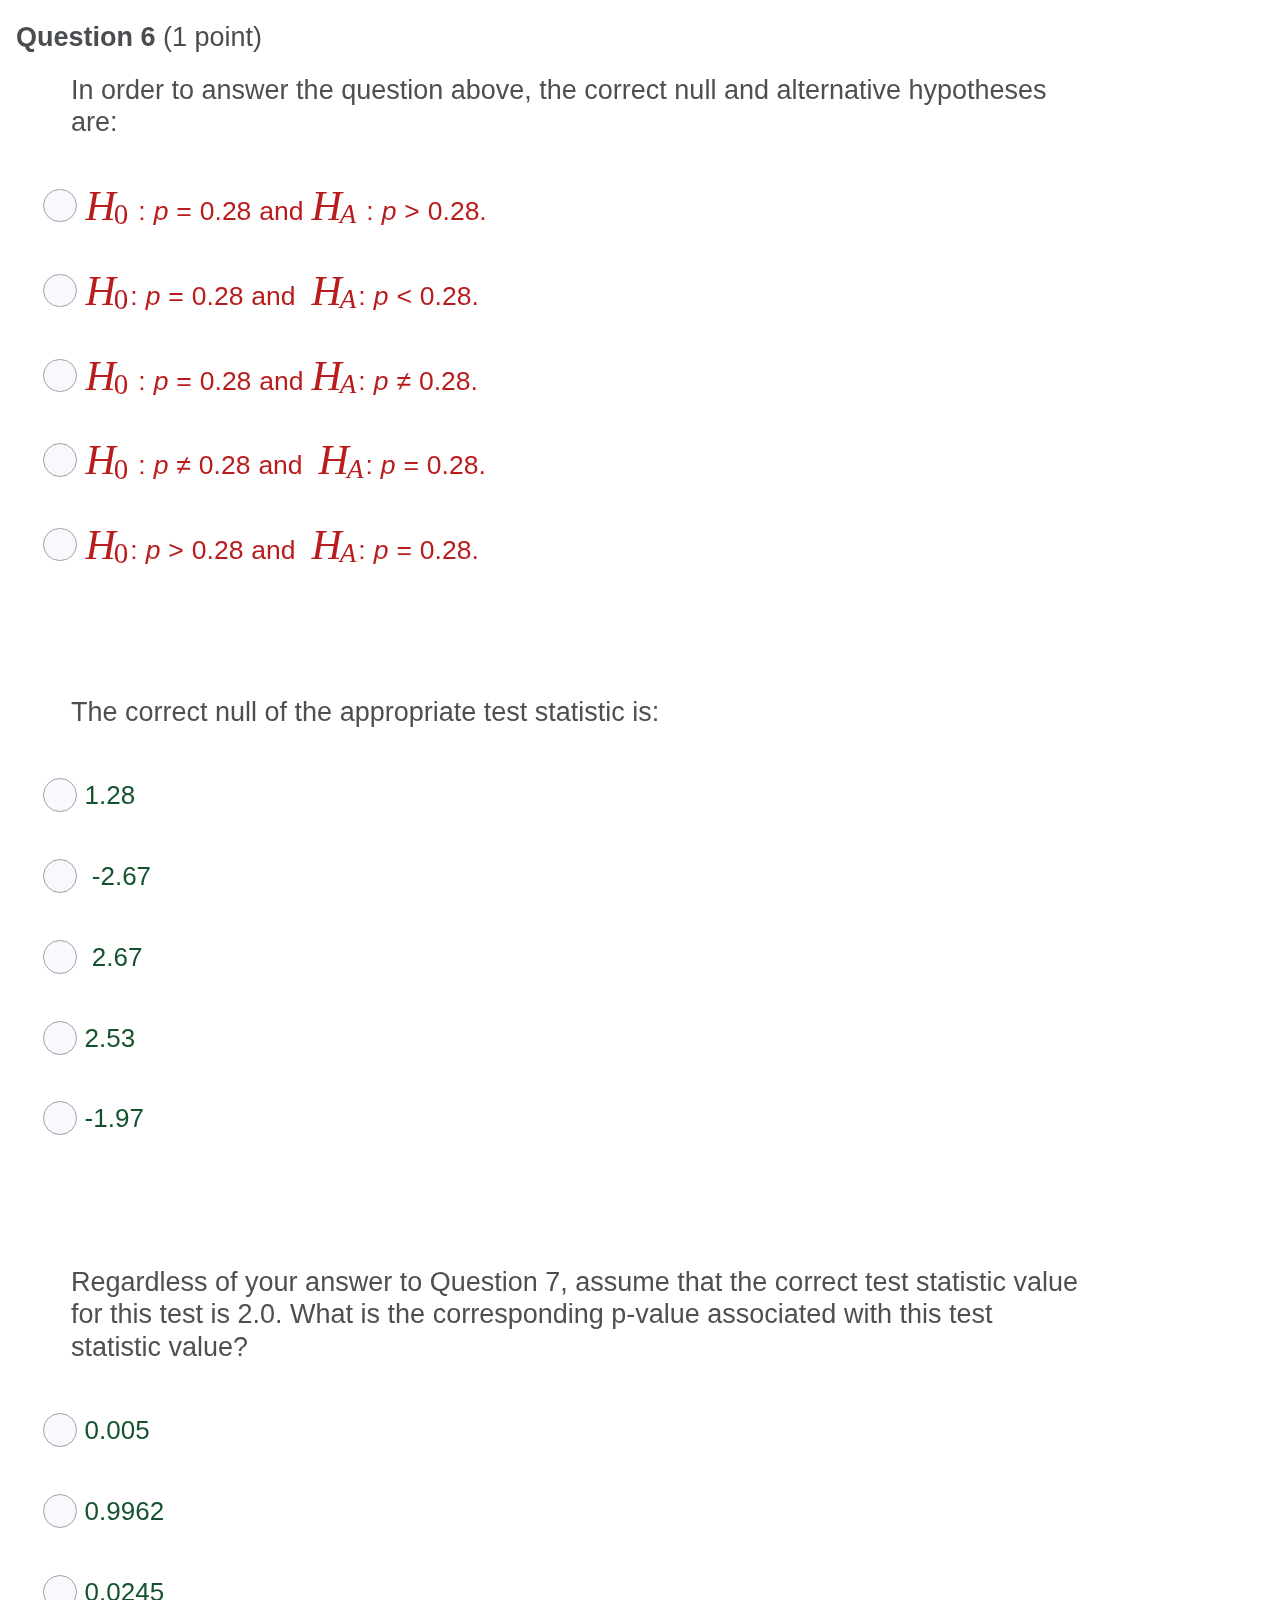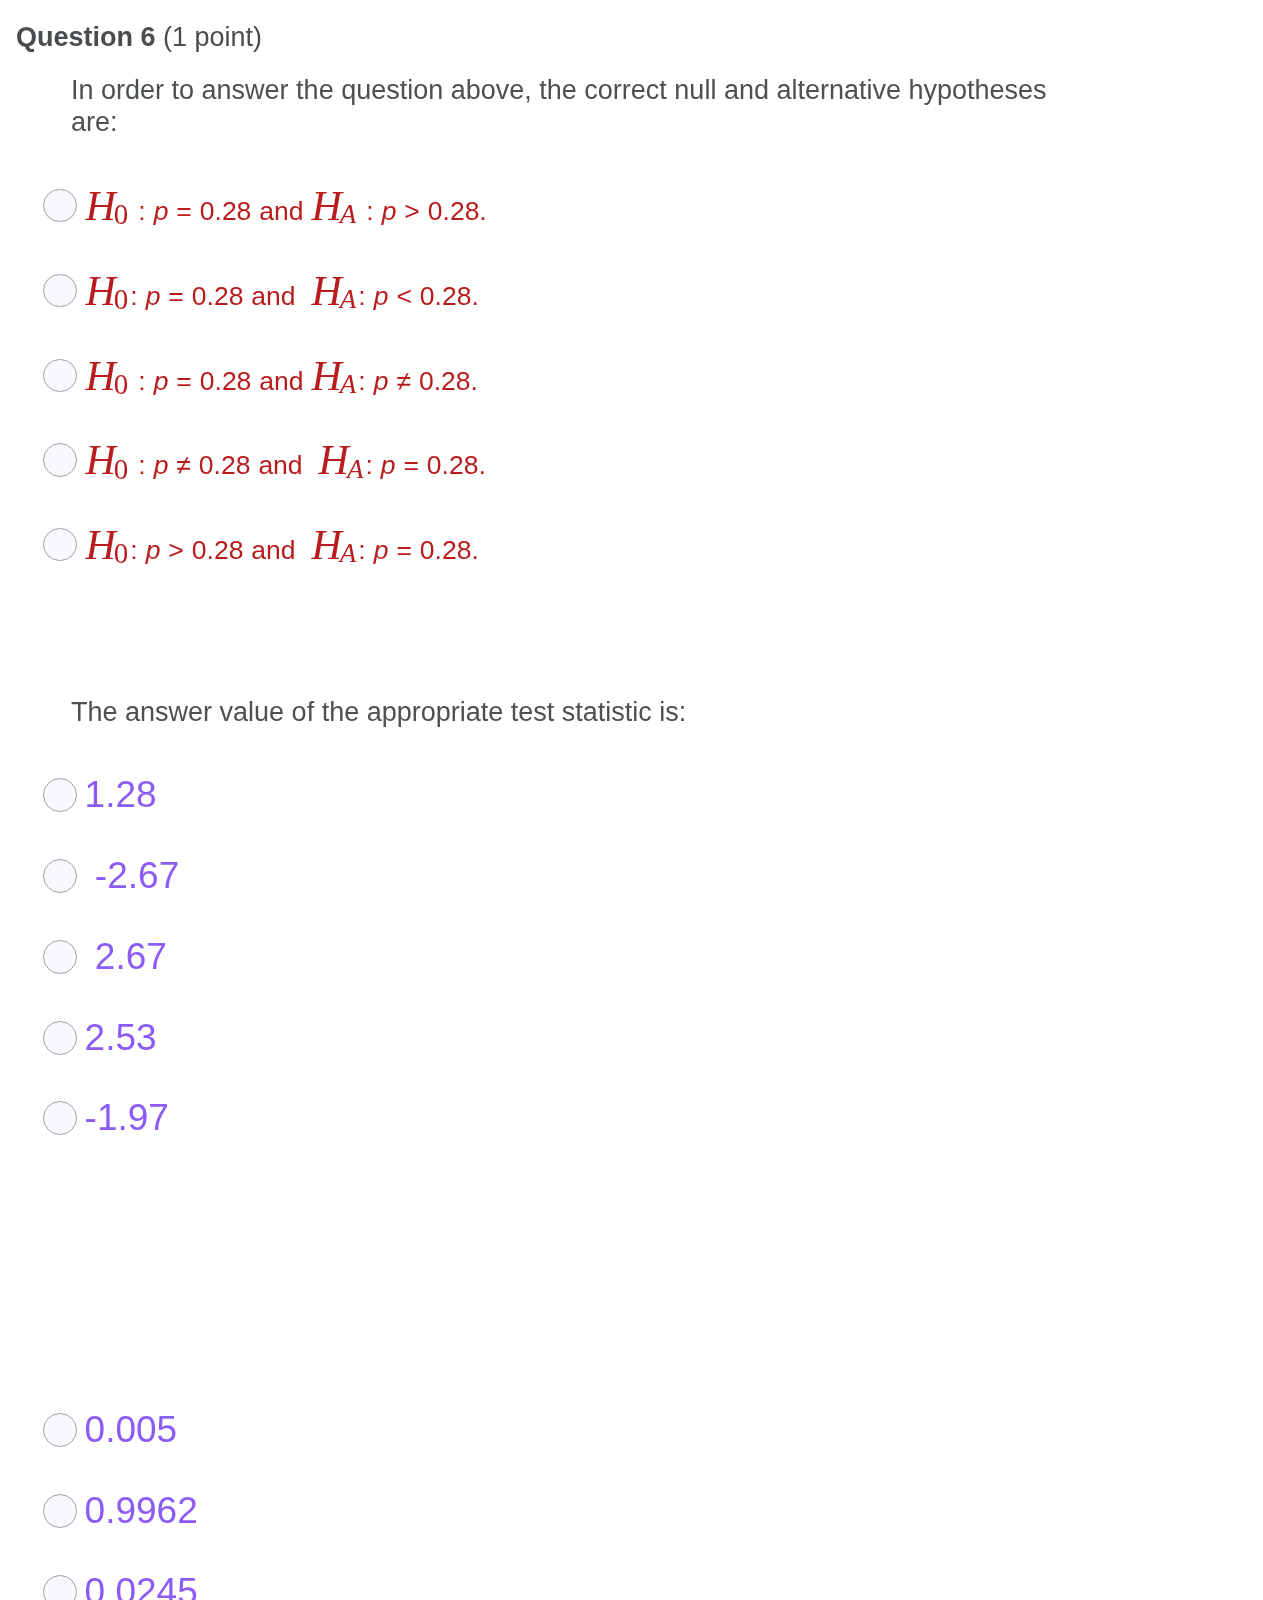--- a/index.html
+++ b/index.html
@@ -25,21 +25,21 @@
     background:#f8f9fc; box-sizing:border-box;
   }
   .otext { position:absolute; left:42.7px; top:0; font-size:26.5px; line-height:34px; word-spacing:0.6px;
            color:#b91c1c; white-space:nowrap; }
   .mi  { font-family:"Liberation Serif", serif; font-style:italic; font-size:42px; }
   .mp  { font-style:italic; }
   .sub { font-family:"Liberation Serif", serif; font-style:normal; font-size:29px; vertical-align:-0.155em; margin-left:-2px; margin-right:2px; }
   .subi{ font-family:"Liberation Serif", serif; font-style:italic;  font-size:27px; vertical-align:-0.14em; margin-left:-2px; margin-right:2px; }
 
   
-  .ntext { position:absolute; left:41.8px; font-size:37px; line-height:34px; color:#8b5cf6; white-space:pre; }
+  .ntext { position:absolute; left:41.8px; font-size:26px; line-height:34px; color:#14532d; white-space:pre; }
 </style>
 </head>
 <body>
 
 <div class="page">
 
   <div class="qh" style="top:19.9px">
     <b>Question 6</b>
     <span>(1 point)</span>
   </div>
@@ -63,21 +63,21 @@
   <div class="opt" style="top:443.1px">
     <div class="radio"></div>
     <div class="otext"><span class="mi">H</span><span class="sub">0</span><span> : </span><span class="mp">p</span><span> ≠ 0.28 and&nbsp; </span><span class="mi">H</span><span class="subi">A</span><span>: </span><span class="mp">p</span><span> = 0.28.</span></div>
   </div>
   <div class="opt" style="top:527.7px">
     <div class="radio"></div>
     <div class="otext"><span class="mi">H</span><span class="sub">0</span><span>: </span><span class="mp">p</span><span> &gt; 0.28 and&nbsp; </span><span class="mi">H</span><span class="subi">A</span><span>: </span><span class="mp">p</span><span> = 0.28.</span></div>
   </div>
 
   <div class="qbody" style="top:695.6px">
-    <div>The answer value of the appropriate test statistic is:</div>
+    <div>The correct null of the appropriate test statistic is:</div>
   </div>
 
   <div class="opt" style="top:778.1px">
     <div class="radio"></div>
     <div class="ntext" style="top:0px">1.28</div>
   </div>
   <div class="opt" style="top:859px">
     <div class="radio"></div>
     <div class="ntext" style="top:0px"> -2.67</div>
   </div>
@@ -87,20 +87,25 @@
   </div>
   <div class="opt" style="top:1020.9px">
     <div class="radio"></div>
     <div class="ntext" style="top:0px">2.53</div>
   </div>
   <div class="opt" style="top:1100.8px">
     <div class="radio"></div>
     <div class="ntext" style="top:0px">-1.97</div>
   </div>
 
+  <div class="qbody" style="top:1265.5px">
+    <div>Regardless of your answer to Question 7, assume that the correct test statistic value</div>
+    <div>for this test is 2.0. What is the corresponding p-value associated with this test</div>
+    <div>statistic value?</div>
+  </div>
 
   <div class="opt" style="top:1413.3px">
     <div class="radio"></div>
     <div class="ntext" style="top:0px">0.005</div>
   </div>
   <div class="opt" style="top:1494.1px">
     <div class="radio"></div>
     <div class="ntext" style="top:0px">0.9962</div>
   </div>
   <div class="opt" style="top:1574.8px">

